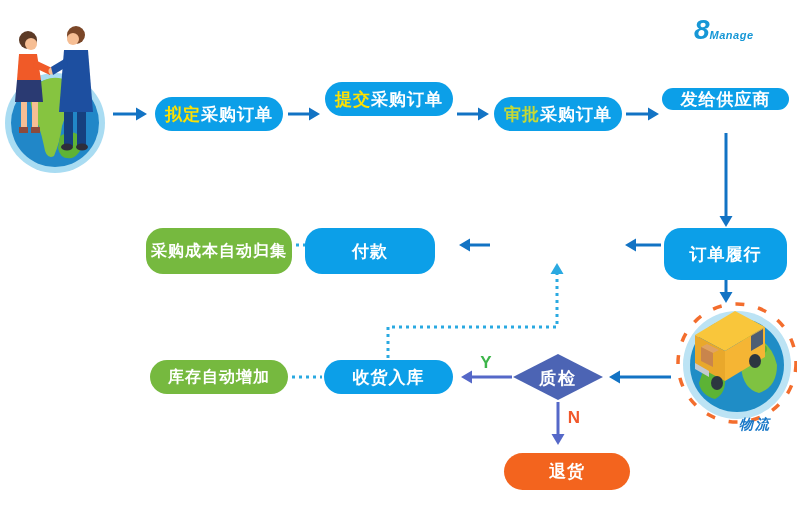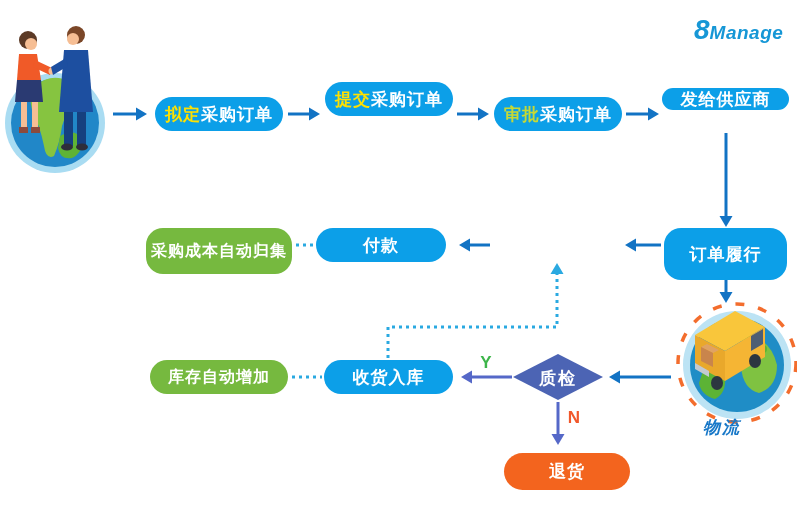--- a/index.html
+++ b/index.html
@@ -18,23 +18,23 @@
         border-radius:17px;color:#ffffff;font-weight:bold;font-size:17px;letter-spacing:1px;
         white-space:nowrap;}
   .pill.blue{background:var(--pill-blue);text-align:right;}
   .pill.green{background:var(--pill-green);font-size:16px;}
   .pill.orange{background:var(--pill-orange);border-radius:19px;}
   .pill .hl-yellow{color:var(--highlight-yellow);}
   .pill .hl-lime{color:var(--highlight-lime);}
   .logo{position:absolute;left:694px;top:16px;z-index:3;display:flex;align-items:baseline;
         color:var(--logo-blue);font-style:italic;font-weight:bold;}
   .logo .big8{font-size:28px;line-height:28px;}
-  .logo .name{font-size:19px;letter-spacing:.5px;}
-  .logistics-label{position:absolute;left:703px;top:416px;width:68px;z-index:3;text-align:left;
-        color:var(--logistics-label-blue);font-weight:bold;font-style:italic;font-size:17px;letter-spacing:2px;}
+  .logo .name{font-size:11px;letter-spacing:.5px;}
+  .logistics-label{position:absolute;left:703px;top:416px;width:68px;z-index:3;text-align:right;
+        color:var(--logistics-label-blue);font-weight:bold;font-style:italic;font-size:14px;letter-spacing:2px;}
   
   .ln-blue{stroke:var(--arrow-blue);stroke-width:3;fill:none;}
   .ln-indigo{stroke:var(--arrow-indigo);stroke-width:3;fill:none;}
   .ln-dot{stroke:var(--dotted-blue);stroke-width:3;fill:none;stroke-dasharray:3 4;}
   .hd-blue{fill:var(--arrow-blue);stroke:none;}
   .hd-indigo{fill:var(--arrow-indigo);stroke:none;}
   .hd-dot{fill:var(--dotted-blue);stroke:none;}
   .diamond{fill:var(--diamond-blue);stroke:none;}
   .diamond-label{fill:#ffffff;font-weight:bold;font-size:17px;letter-spacing:2px;
         font-family:"Liberation Sans","DejaVu Sans",sans-serif;}
@@ -186,21 +186,21 @@
     <span class="hl-lime">审批</span>
       <span>采购订单</span>
   </div>
   <div class="pill blue" style="left:662px;top:88px;width:127px;height:22px;">
     <span>发给供应商</span>
   </div>
 
   <div class="pill green" style="left:146px;top:228px;width:146px;height:46px;">
     <span>采购成本自动归集</span>
   </div>
-  <div class="pill blue" style="left:316px;top:228px;width:130px;height:34px;">
+  <div class="pill blue" style="left:305px;top:228px;width:130px;height:46px;">
     <span>付款</span>
   </div>
   <div class="pill blue" style="left:664px;top:228px;width:123px;height:52px;">
     <span>订单履行</span>
   </div>
 
   <div class="pill blue" style="left:324px;top:360px;width:129px;height:34px;">
     <span>收货入库</span>
   </div>
   <div class="pill green" style="left:150px;top:360px;width:138px;height:34px;">

